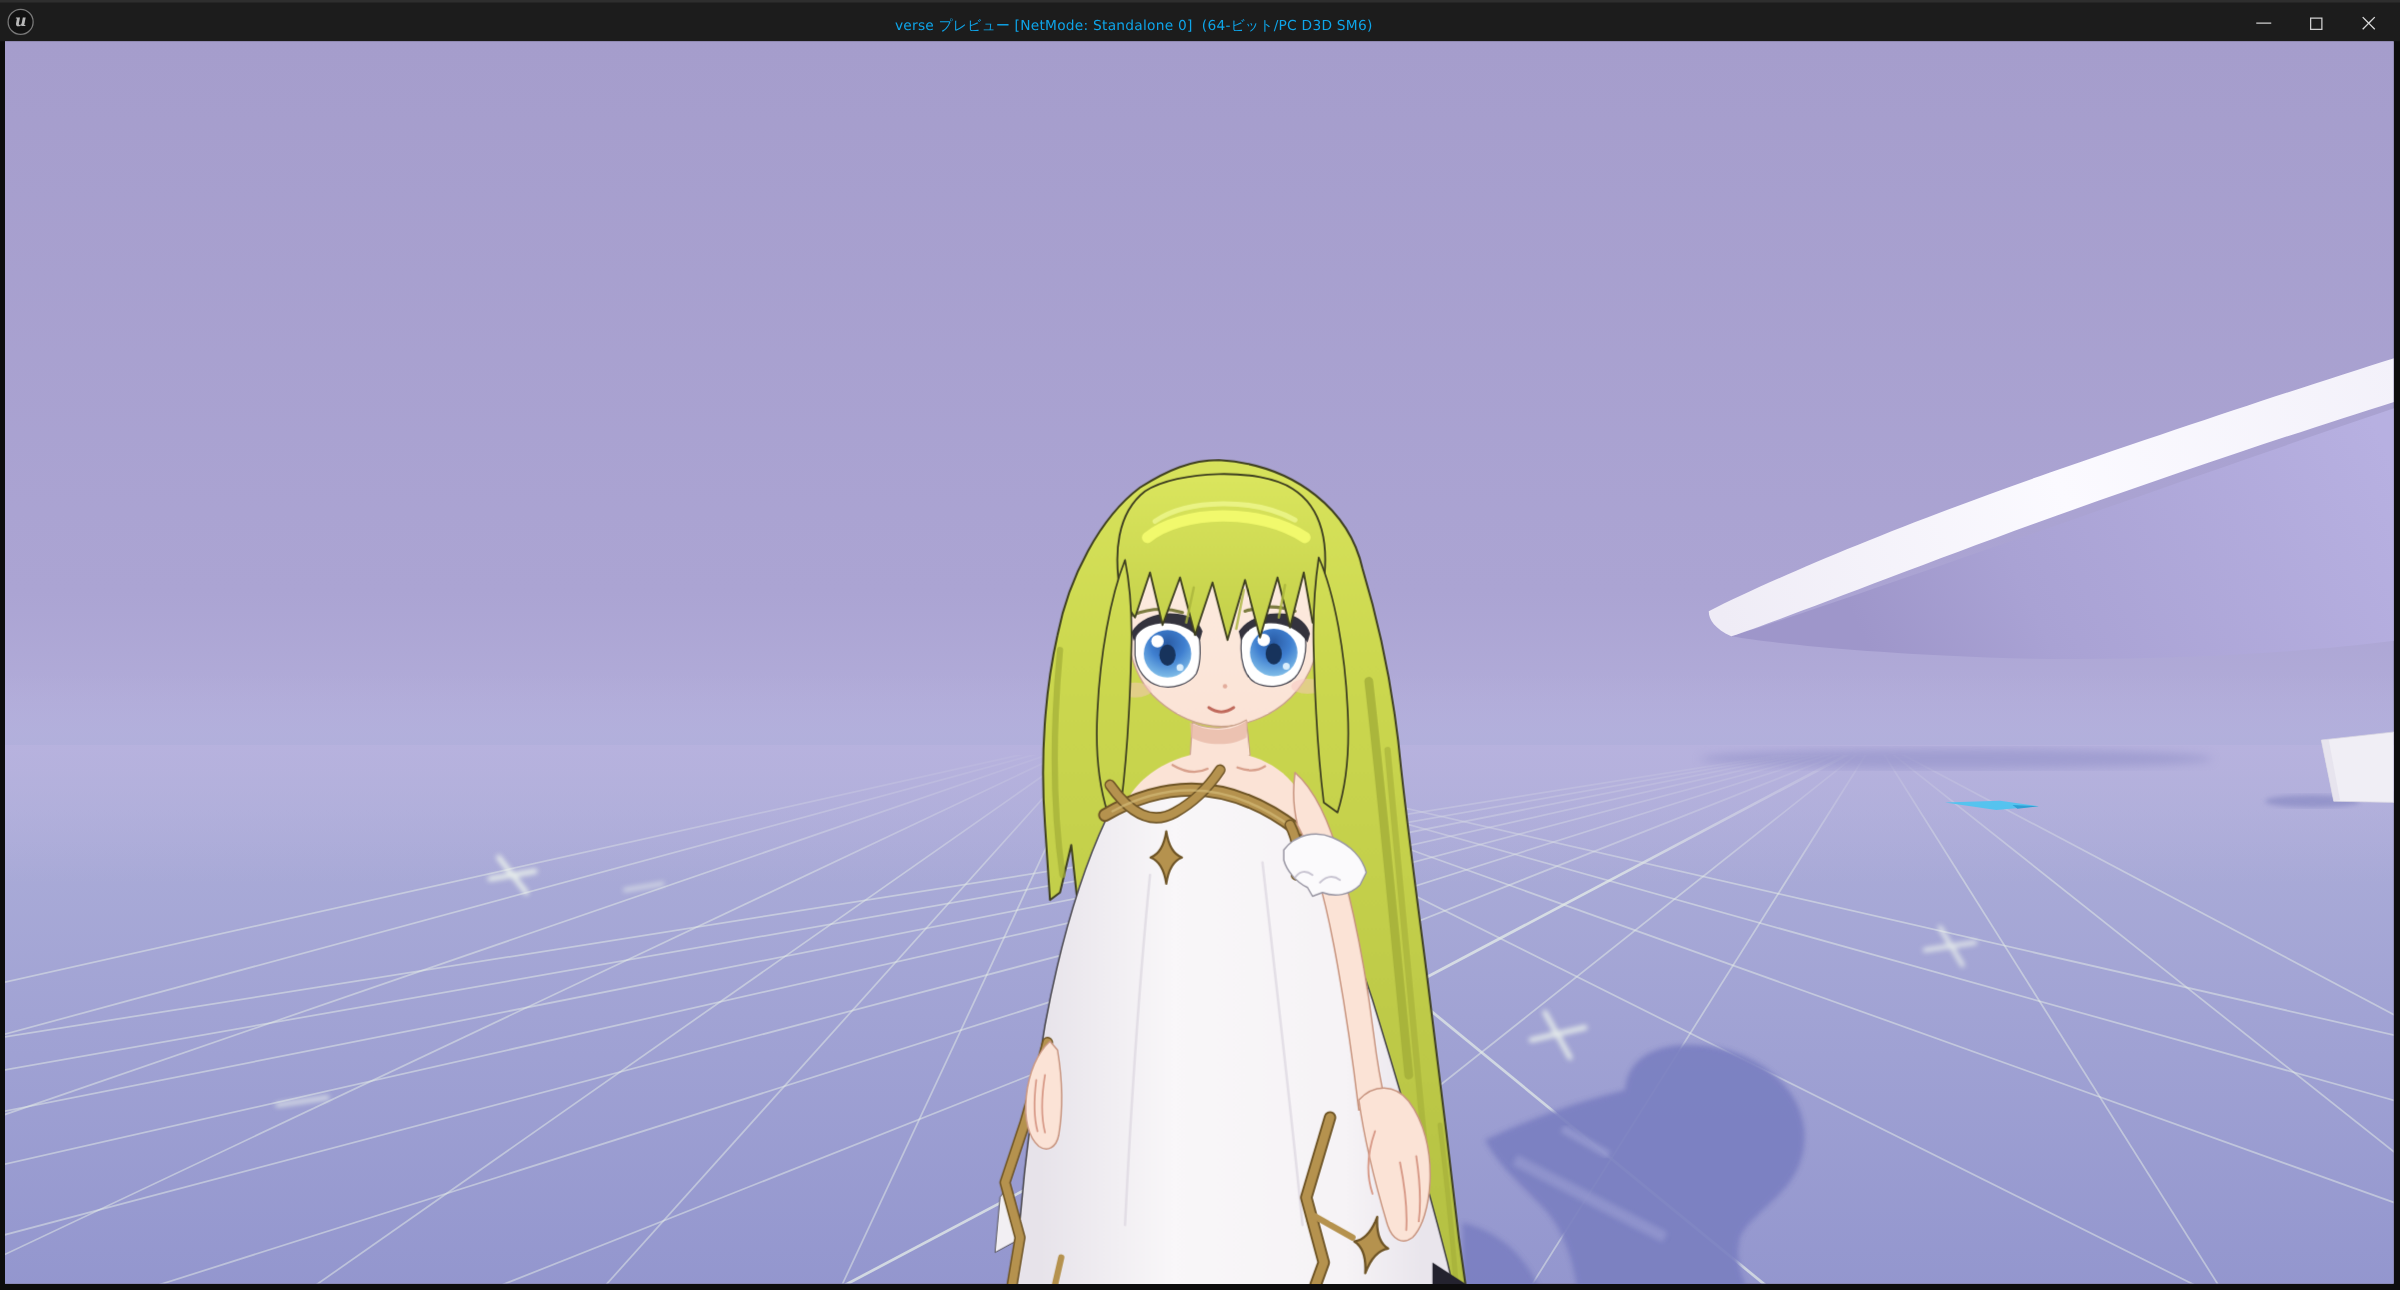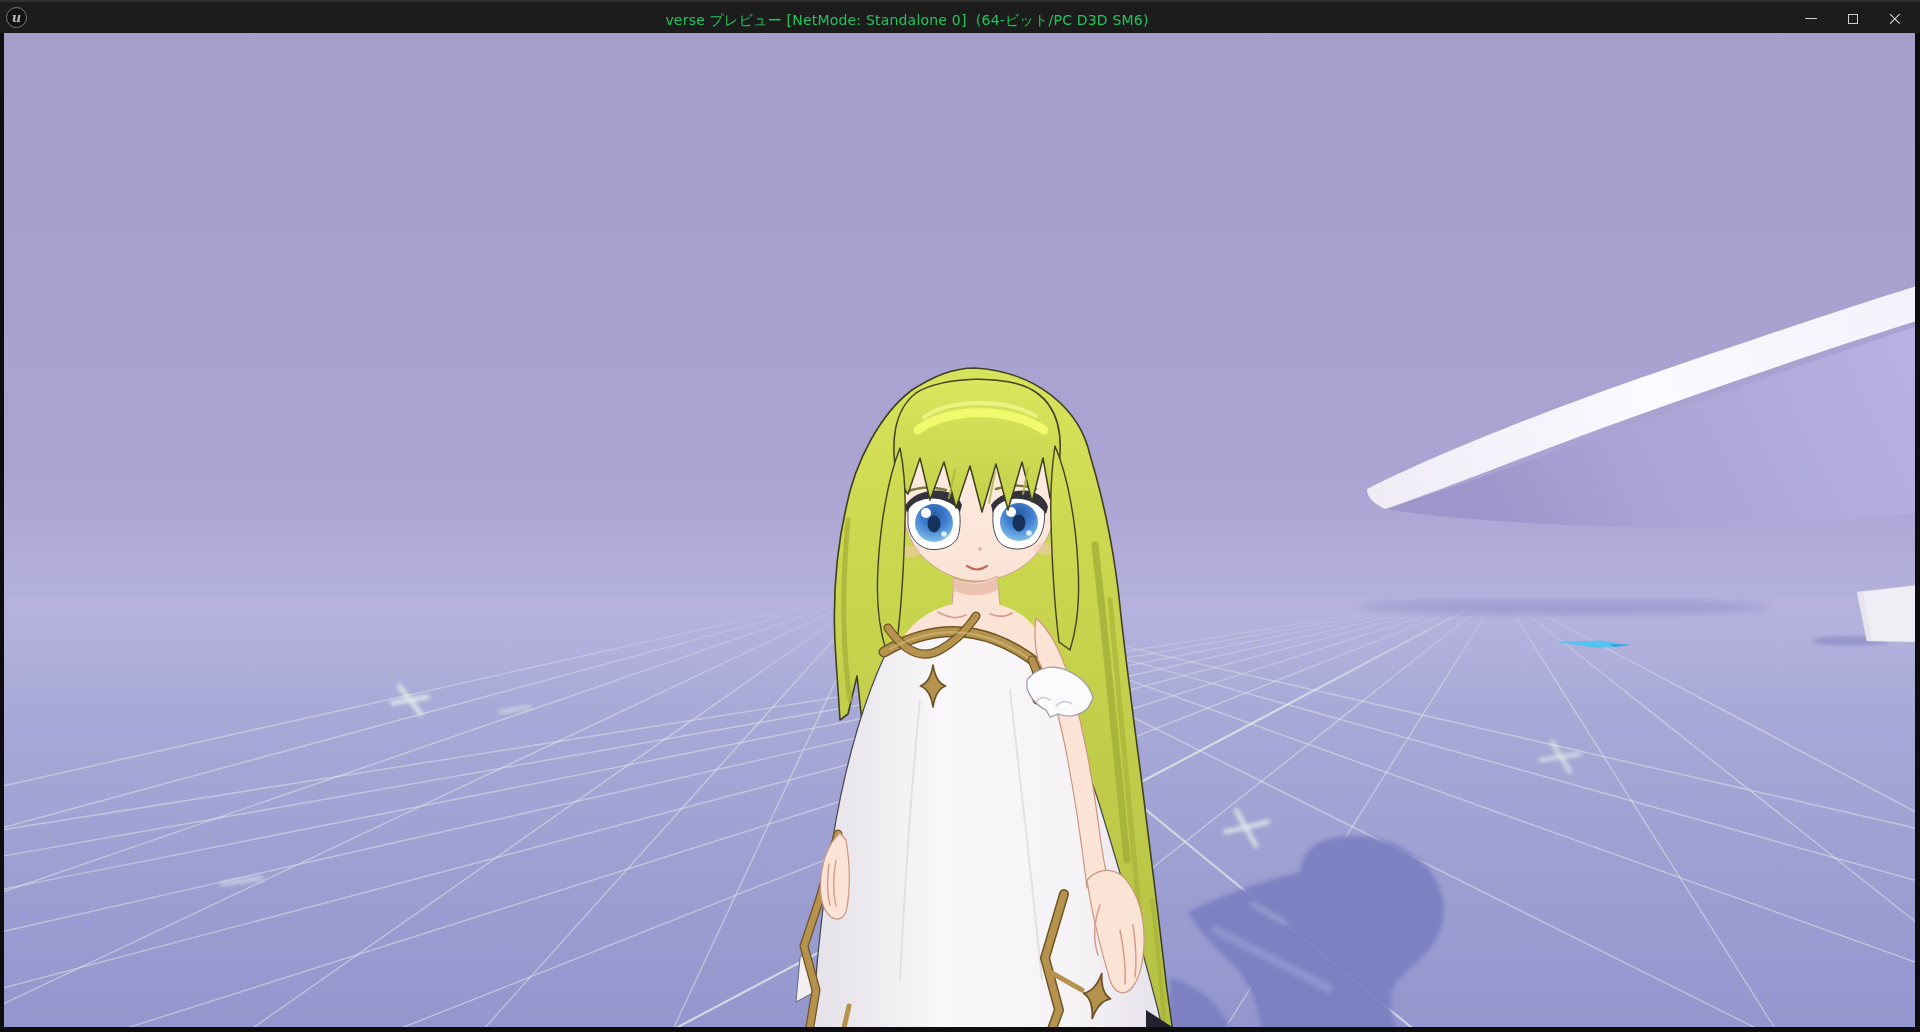--- a/index.html
+++ b/index.html
@@ -15,21 +15,21 @@
   .app-icon{
     position:absolute;left:6px;top:5px;width:21px;height:21px;border-radius:50%;
     border:1.5px solid #7a7a7a;background:#121212;box-sizing:border-box;
     display:flex;align-items:center;justify-content:center;
     color:#b7b7b7;font-family:"DejaVu Serif","Liberation Serif",serif;
     font-style:italic;font-weight:bold;font-size:13px;line-height:1;
   }
   .title-text{
     position:absolute;top:0;left:907px;transform:translateX(-50%);
     height:33px;line-height:37px;white-space:pre;
-    color:#22c55e;font-size:14px;letter-spacing:.2px;
+    color:#0ea5e9;font-size:11px;letter-spacing:.2px;
   }
   .win-controls{position:absolute;right:4px;top:0;height:33px;display:flex;}
   .win-btn{width:42px;height:33px;display:flex;align-items:center;justify-content:center;cursor:default;}
   .glyph-min{width:12px;height:0;border-bottom:1.6px solid #cfcfcf;}
   .glyph-max{width:10px;height:10px;border:1.3px solid #cfcfcf;box-sizing:border-box;background:transparent;}
   .glyph-close{color:#dadada;font-size:20px;font-weight:300;line-height:1;margin-top:-2px;}
   
   .viewport{
     position:absolute;left:4px;top:33px;width:1911px;height:994px;
     background:#a79fcf;overflow:hidden;

